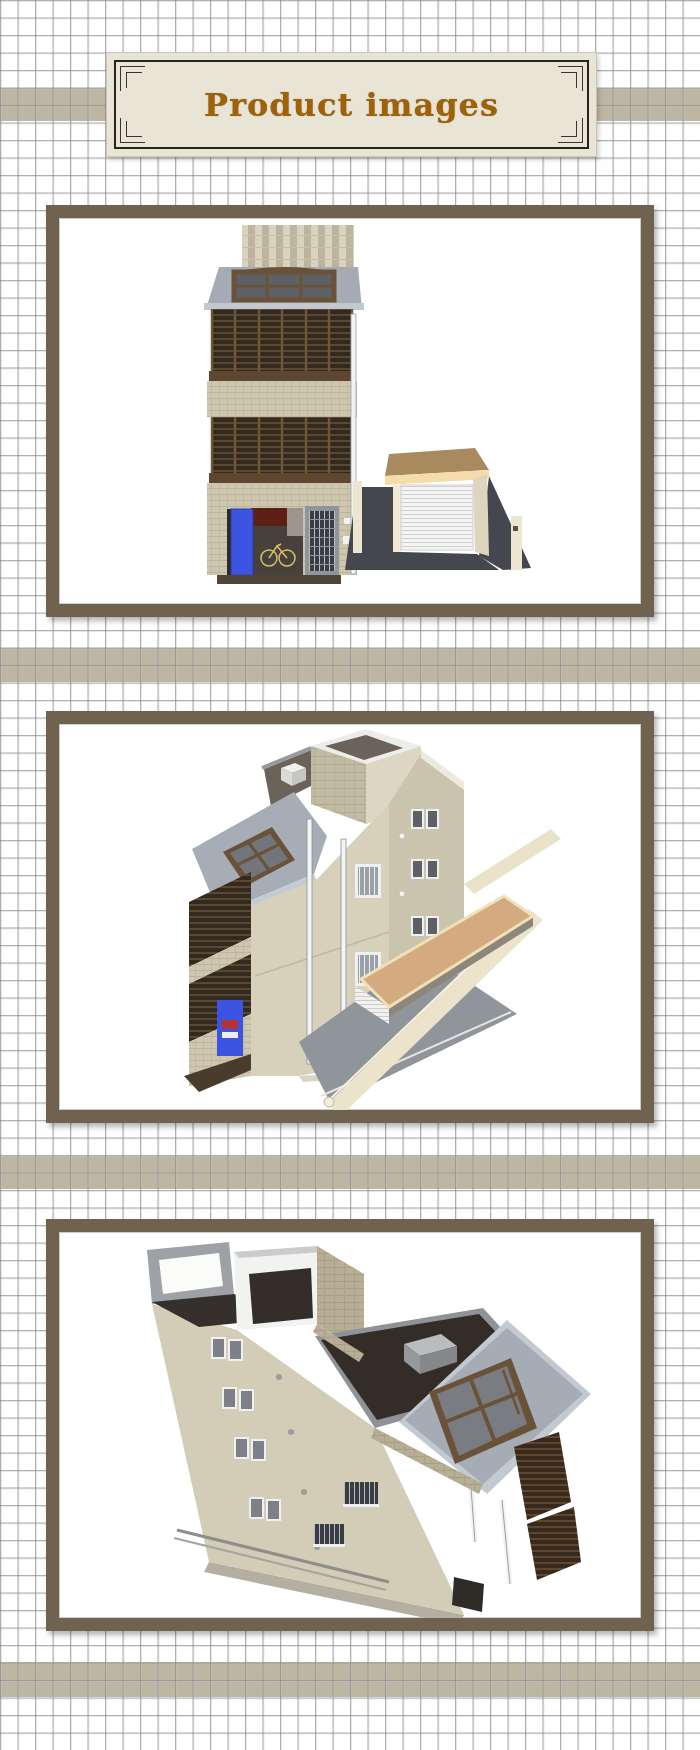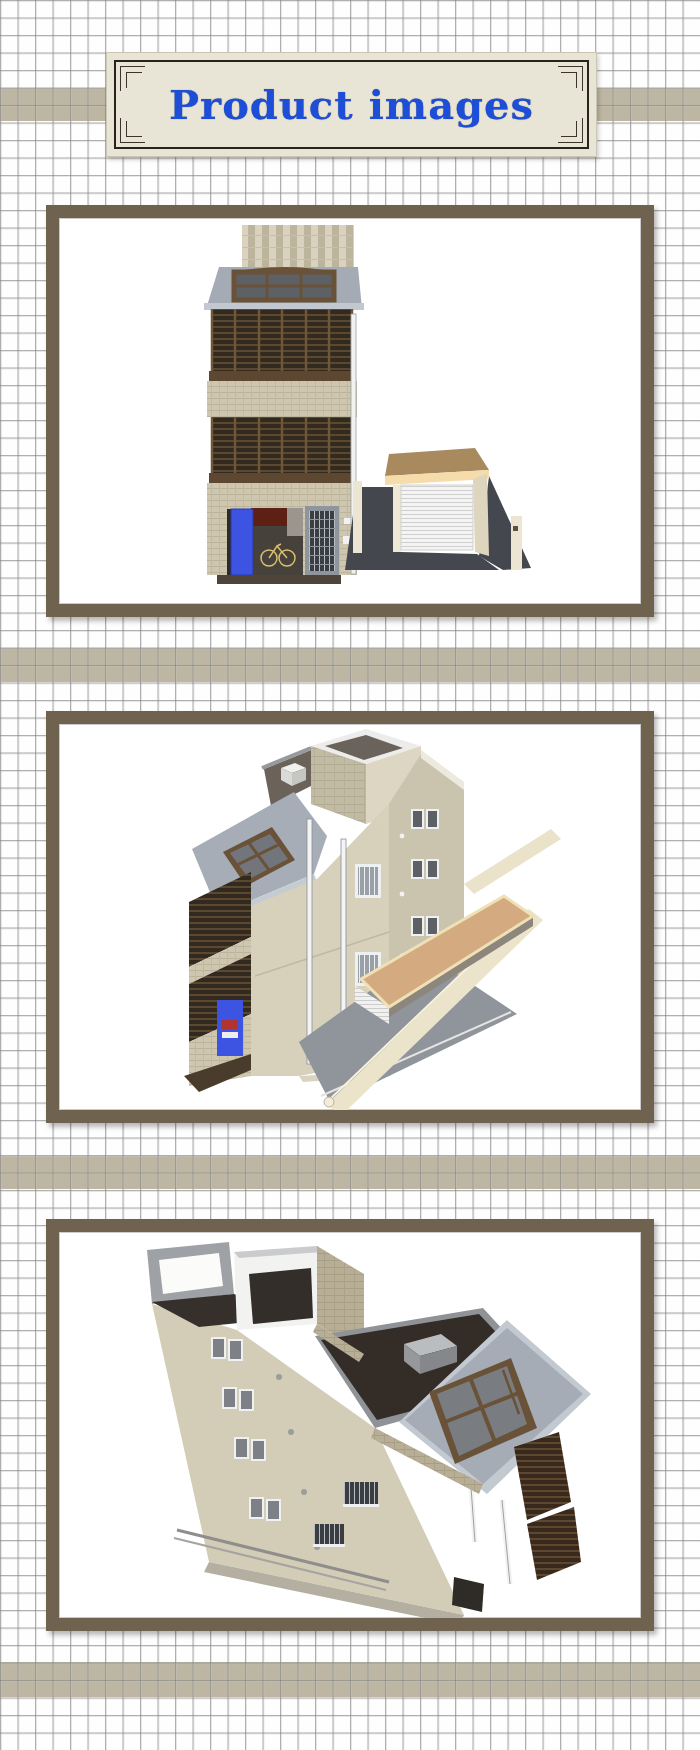--- a/index.html
+++ b/index.html
@@ -30,21 +30,21 @@
     background:#e9e5d6;z-index:10;
     border:1px solid #cbc6b4;
     box-shadow:2px 3px 4px rgba(0,0,0,.18);
   }
   .title-inner{
     position:absolute;inset:7px;border:2px solid #29241b;
     display:flex;align-items:center;justify-content:center;
   }
   .title-text{
     font-family:"DejaVu Serif", serif;
-    font-weight:bold;font-size:40px;letter-spacing:1px;color:#1d4ed8;
+    font-weight:bold;font-size:32px;letter-spacing:1px;color:#a16207;
     text-shadow:0 0 1px rgba(51,40,26,.55);
   }
   .corner{position:absolute;width:24px;height:24px;z-index:11;}
   .c-tl{left:13px;top:13px;border-left:1px solid #3a342a;border-top:1px solid #3a342a;}
   .c-tr{right:13px;top:13px;border-right:1px solid #3a342a;border-top:1px solid #3a342a;}
   .c-bl{left:13px;bottom:13px;border-left:1px solid #3a342a;border-bottom:1px solid #3a342a;}
   .c-br{right:13px;bottom:13px;border-right:1px solid #3a342a;border-bottom:1px solid #3a342a;}
   .c2{position:absolute;width:15px;height:15px;}
   .c2.c-tl{left:19px;top:19px;}
   .c2.c-tr{right:19px;top:19px;}

